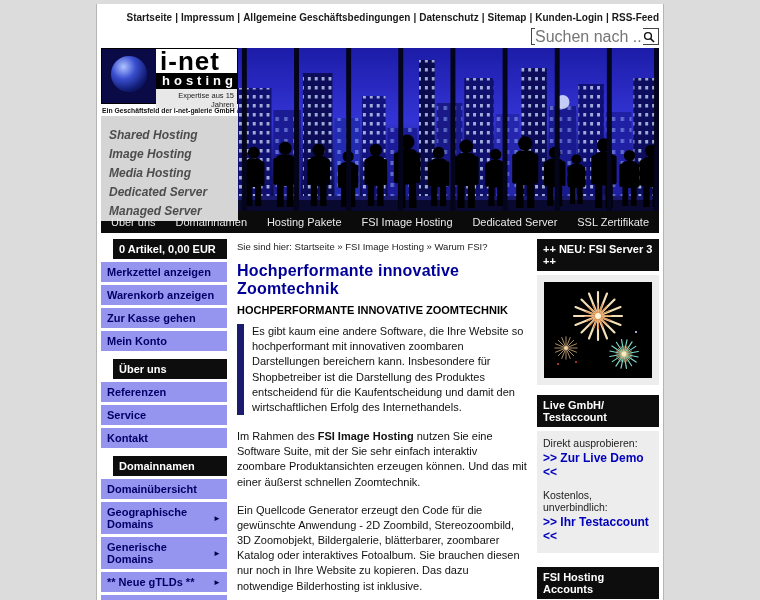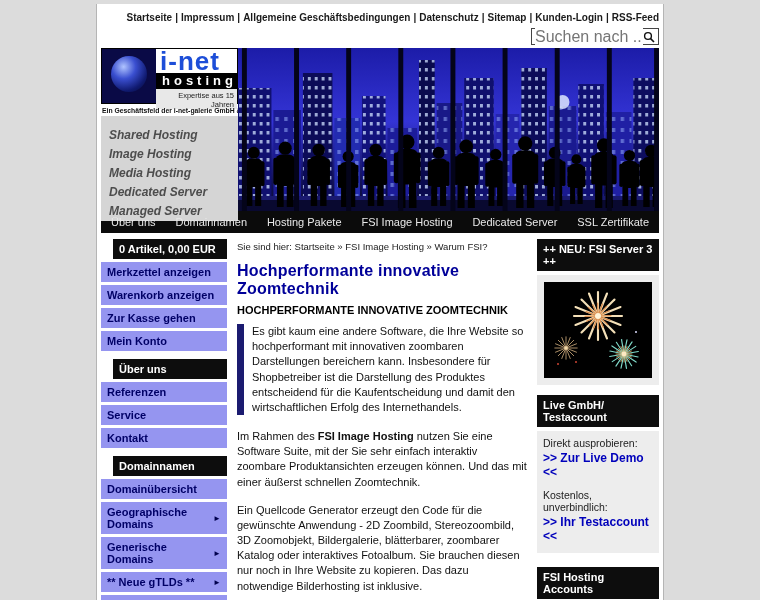--- a/index.html
+++ b/index.html
@@ -17,21 +17,21 @@
   .searchbox svg { flex:0 0 auto; }
 
   
   .header { display:flex; height:163px; }
   .logocol { width:137px; flex:0 0 137px; display:flex; flex-direction:column; }
   .logobox { display:flex; border:1px solid #000; height:56px; }
   .globe { width:54px; height:54px; background:#0a0a46; position:relative; flex:0 0 54px; }
   .globe .sphere { position:absolute; left:9px; top:7px; width:36px; height:36px; border-radius:50%;
      background:radial-gradient(circle at 35% 30%, #b0c4ff 0%, #3a4fd0 35%, #101a70 70%, #05082e 100%); }
   .logotxt { flex:1; display:flex; flex-direction:column; }
-  .logotxt .inet { font-size:26px; font-weight:bold; color:#1d4ed8; letter-spacing:1px; line-height:24px; padding-left:4px; background:#fff; }
+  .logotxt .inet { font-size:26px; font-weight:bold; color:#000000; letter-spacing:1px; line-height:24px; padding-left:4px; background:#fff; }
   .logotxt .hosting { background:#000; color:#fff; font-size:13px; font-weight:bold; letter-spacing:4px; padding:1px 0 1px 6px; line-height:14px; }
   .logotxt .tagline { font-size:7.5px; color:#222; text-align:right; padding:2px 3px 0 0; background:#e8e8e8; flex:1; }
   .companyline { font-size:6.8px; font-weight:bold; color:#111; padding:3px 0 2px 1px; white-space:nowrap; }
   .servicesmenu { background:#d5d5d5; flex:1; padding:10px 0 0 8px; }
   .servicesmenu div { font-size:12px; font-weight:bold; font-style:italic; color:#4d4d4d; line-height:19px; cursor:pointer; }
   .herowrap { flex:1; position:relative; overflow:hidden; background:#10104a; }
   .herowrap svg { display:block; width:100%; height:100%; }
 
   
   .mainnav { background:#0b0b0b; height:22px; display:flex; align-items:center; justify-content:space-around; margin-top:0; }

